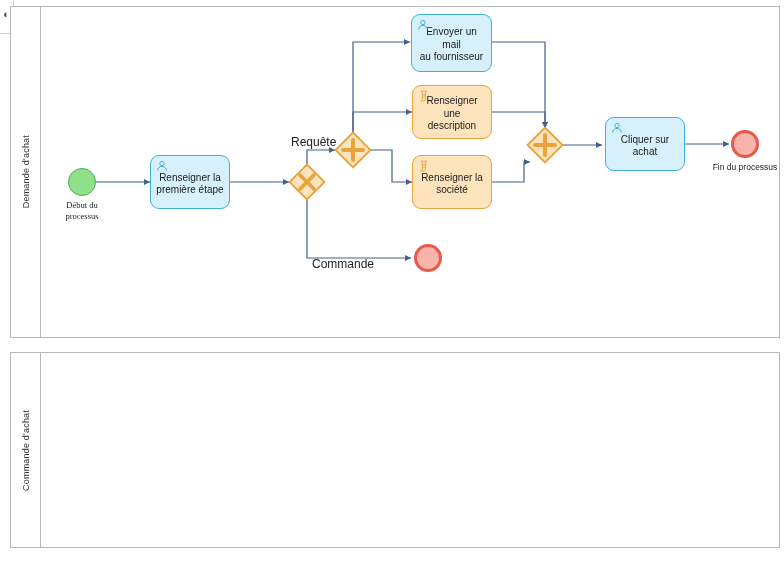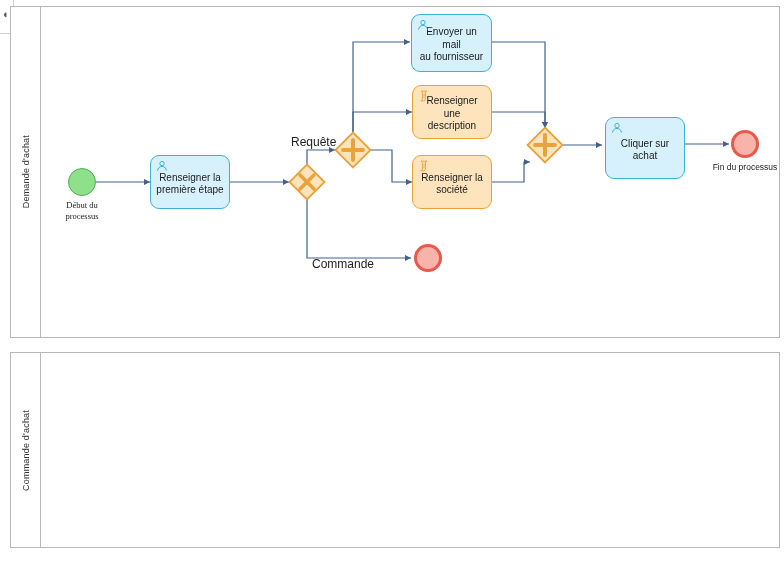--- a/index.html
+++ b/index.html
@@ -258,21 +258,21 @@
     <svg class="task-icon" viewBox="0 0 12 12">
       <path d="M3,1.2 h6 a1.6,1.6 0 0 0 -1.6,1.6 v6.4 a1.6,1.6 0 0 1 -1.6,1.6 h-3 a1.6,1.6 0 0 0 1.6,-1.6 v-6.4 a1.6,1.6 0 0 0 -1.4,-1.6 z" fill="none" stroke="#e8a33d" stroke-width="0.9"></path>
       <path d="M4.4,4 h3.4 M4.4,5.8 h3.4 M4.4,7.6 h2.4" stroke="#e8a33d" stroke-width="0.7"></path>
     </svg>
     <span class="task-label">
       <span>Renseigner la</span><br>
       <span>société</span>
     </span>
   </div>
 
-  <div class="node task task-blue" style="left:605px; top:117px; width:80px; height:62px;">
+  <div class="node task task-blue" style="left:605px; top:117px; width:80px; height:54px;">
     <svg class="task-icon" viewBox="0 0 12 12">
       <circle cx="6" cy="3.6" r="2.2" fill="none" stroke="#3fb2d4" stroke-width="1"></circle>
       <path d="M1.6,10.6 a4.4,4.2 0 0 1 8.8,0" fill="none" stroke="#3fb2d4" stroke-width="1"></path>
     </svg>
     <span class="task-label">
       <span>Cliquer sur</span><br>
       <span>achat</span>
     </span>
   </div>
 

